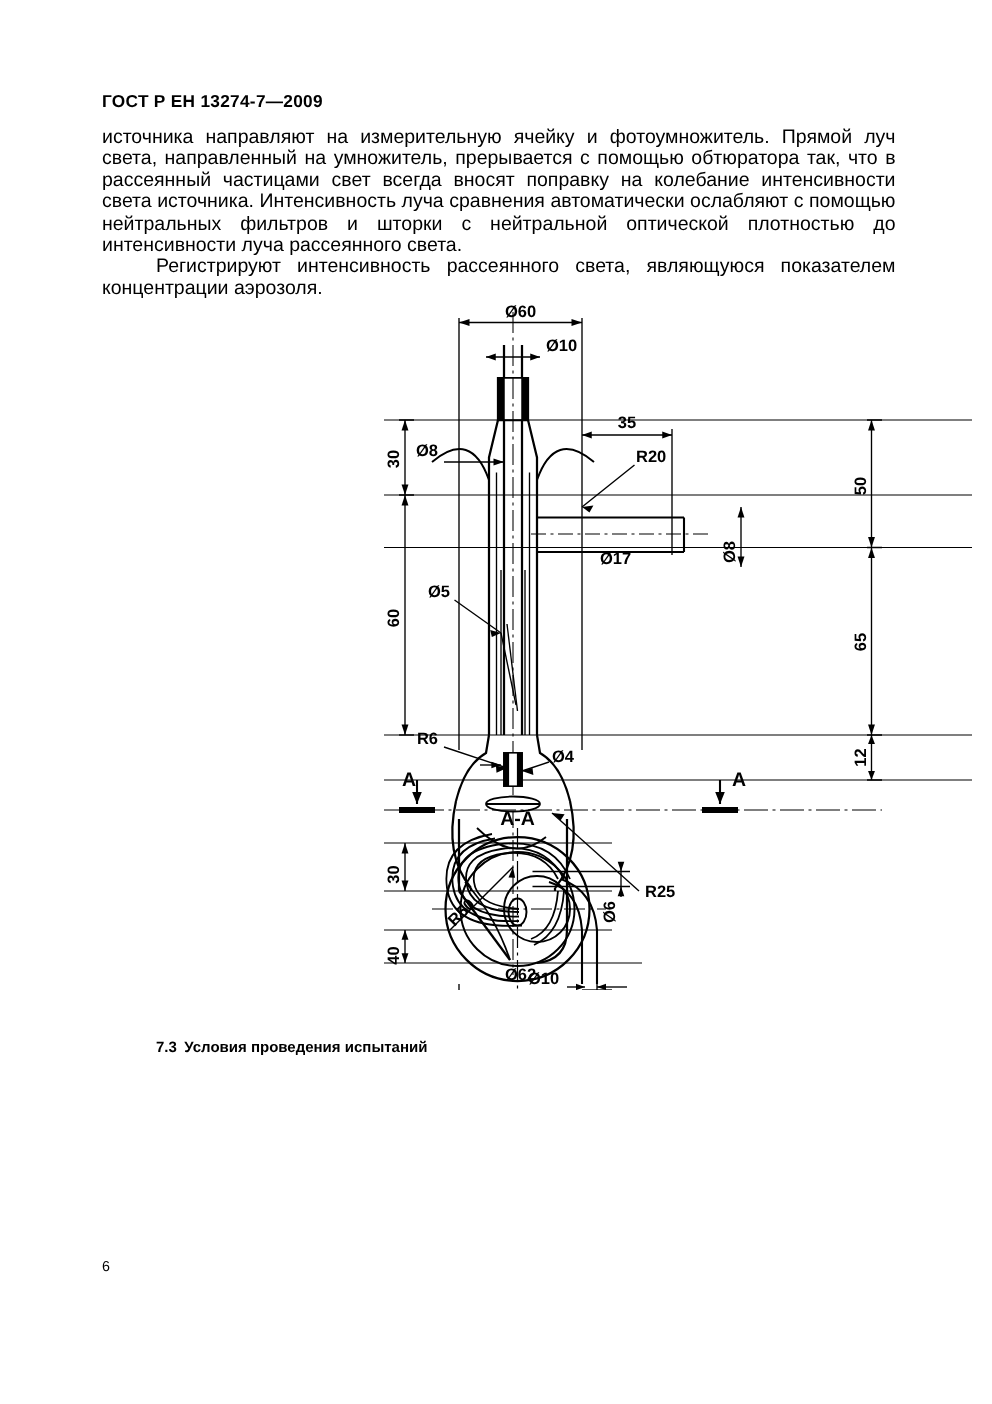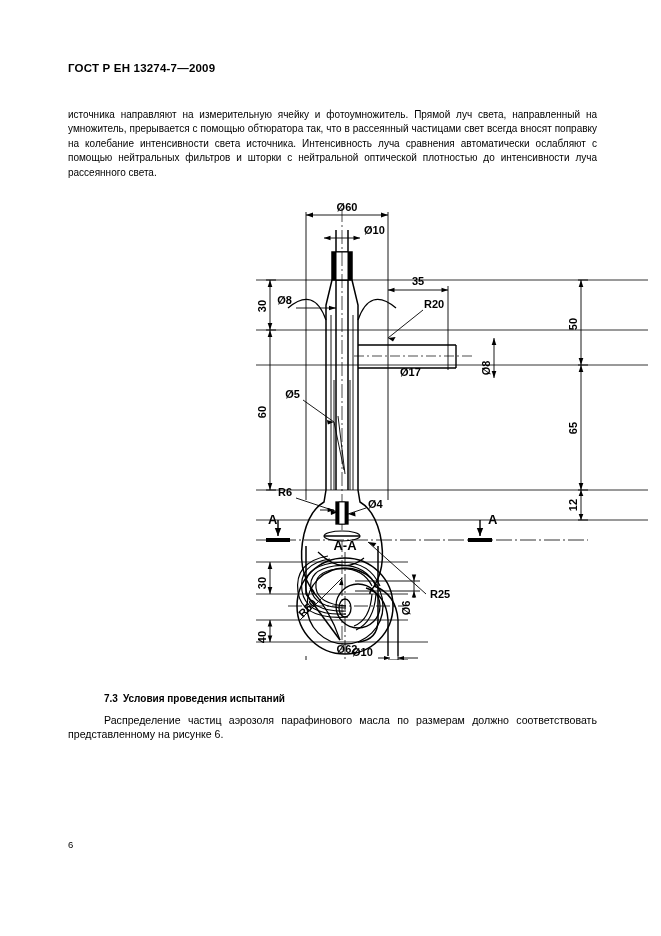--- a/index.html
+++ b/index.html
@@ -23,23 +23,23 @@
     left: 68px;
     top: 62px;
     font-size: 11.5px;
     font-weight: bold;
     letter-spacing: 0.2px;
     white-space: nowrap;
   }
   .body-text {
     position: absolute;
     left: 68px;
-    top: 108px;
+    top: 84px;
     width: 529px;
-    font-size: 10px;
+    font-size: 13px;
     line-height: 14.4px;
     text-align: justify;
     text-justify: inter-word;
   }
   .body-text p {
     margin: 0;
   }
   .body-text p.indent {
     text-indent: 36px;
   }
@@ -105,20 +105,21 @@
 </style>
 </head>
 <body>
 
 <div class="page">
 
   <div class="std-header">ГОСТ Р ЕН 13274-7—2009</div>
 
   <div class="body-text">
     <p>источника направляют на измерительную ячейку и фотоумножитель. Прямой луч света, направленный на умножитель, прерывается с помощью обтюратора так, что в рассеянный частицами свет всегда вносят поправку на колебание интенсивности света источника. Интенсивность луча сравнения автоматически ослабляют с помощью нейтральных фильтров и шторки с нейтральной оптической плотностью до интенсивности луча рассеянного света.</p>
+    <p class="indent">Регистрируют интенсивность рассеянного света, являющуюся показателем концентрации аэрозоля.</p>
   </div>
 
   <div class="figure-wrap">
     <svg class="drawing" width="661" height="470" viewBox="0 0 661 470" stroke="#000" fill="none" stroke-linecap="butt">
 
       <g stroke-width="0.9">
         <line x1="58" y1="25" x2="140" y2="25"></line>
         <path d="M58 25 l7 -2.4 v4.8 z" fill="#000" stroke="none"></path>
         <path d="M140 25 l-7 -2.4 v4.8 z" fill="#000" stroke="none"></path>
 
@@ -416,19 +417,16 @@
       </g>
       <text class="dim-text" x="410" y="70" fill="#000" stroke="none" transform="rotate(-90 410 70)" text-anchor="middle">Ø6</text>
     </svg>
   </div>
 
 
   <div class="section-heading">
     <span class="num">7.3</span><span>Условия проведения испытаний</span>
   </div>
 
-  <div class="section-body">
-    <p class="indent">Распределение частиц аэрозоля парафинового масла по размерам должно соответствовать представленному на рисунке 6.</p>
-  </div>
 
   <div class="page-number">6</div>
 
 </div>
 
 </body></html>

